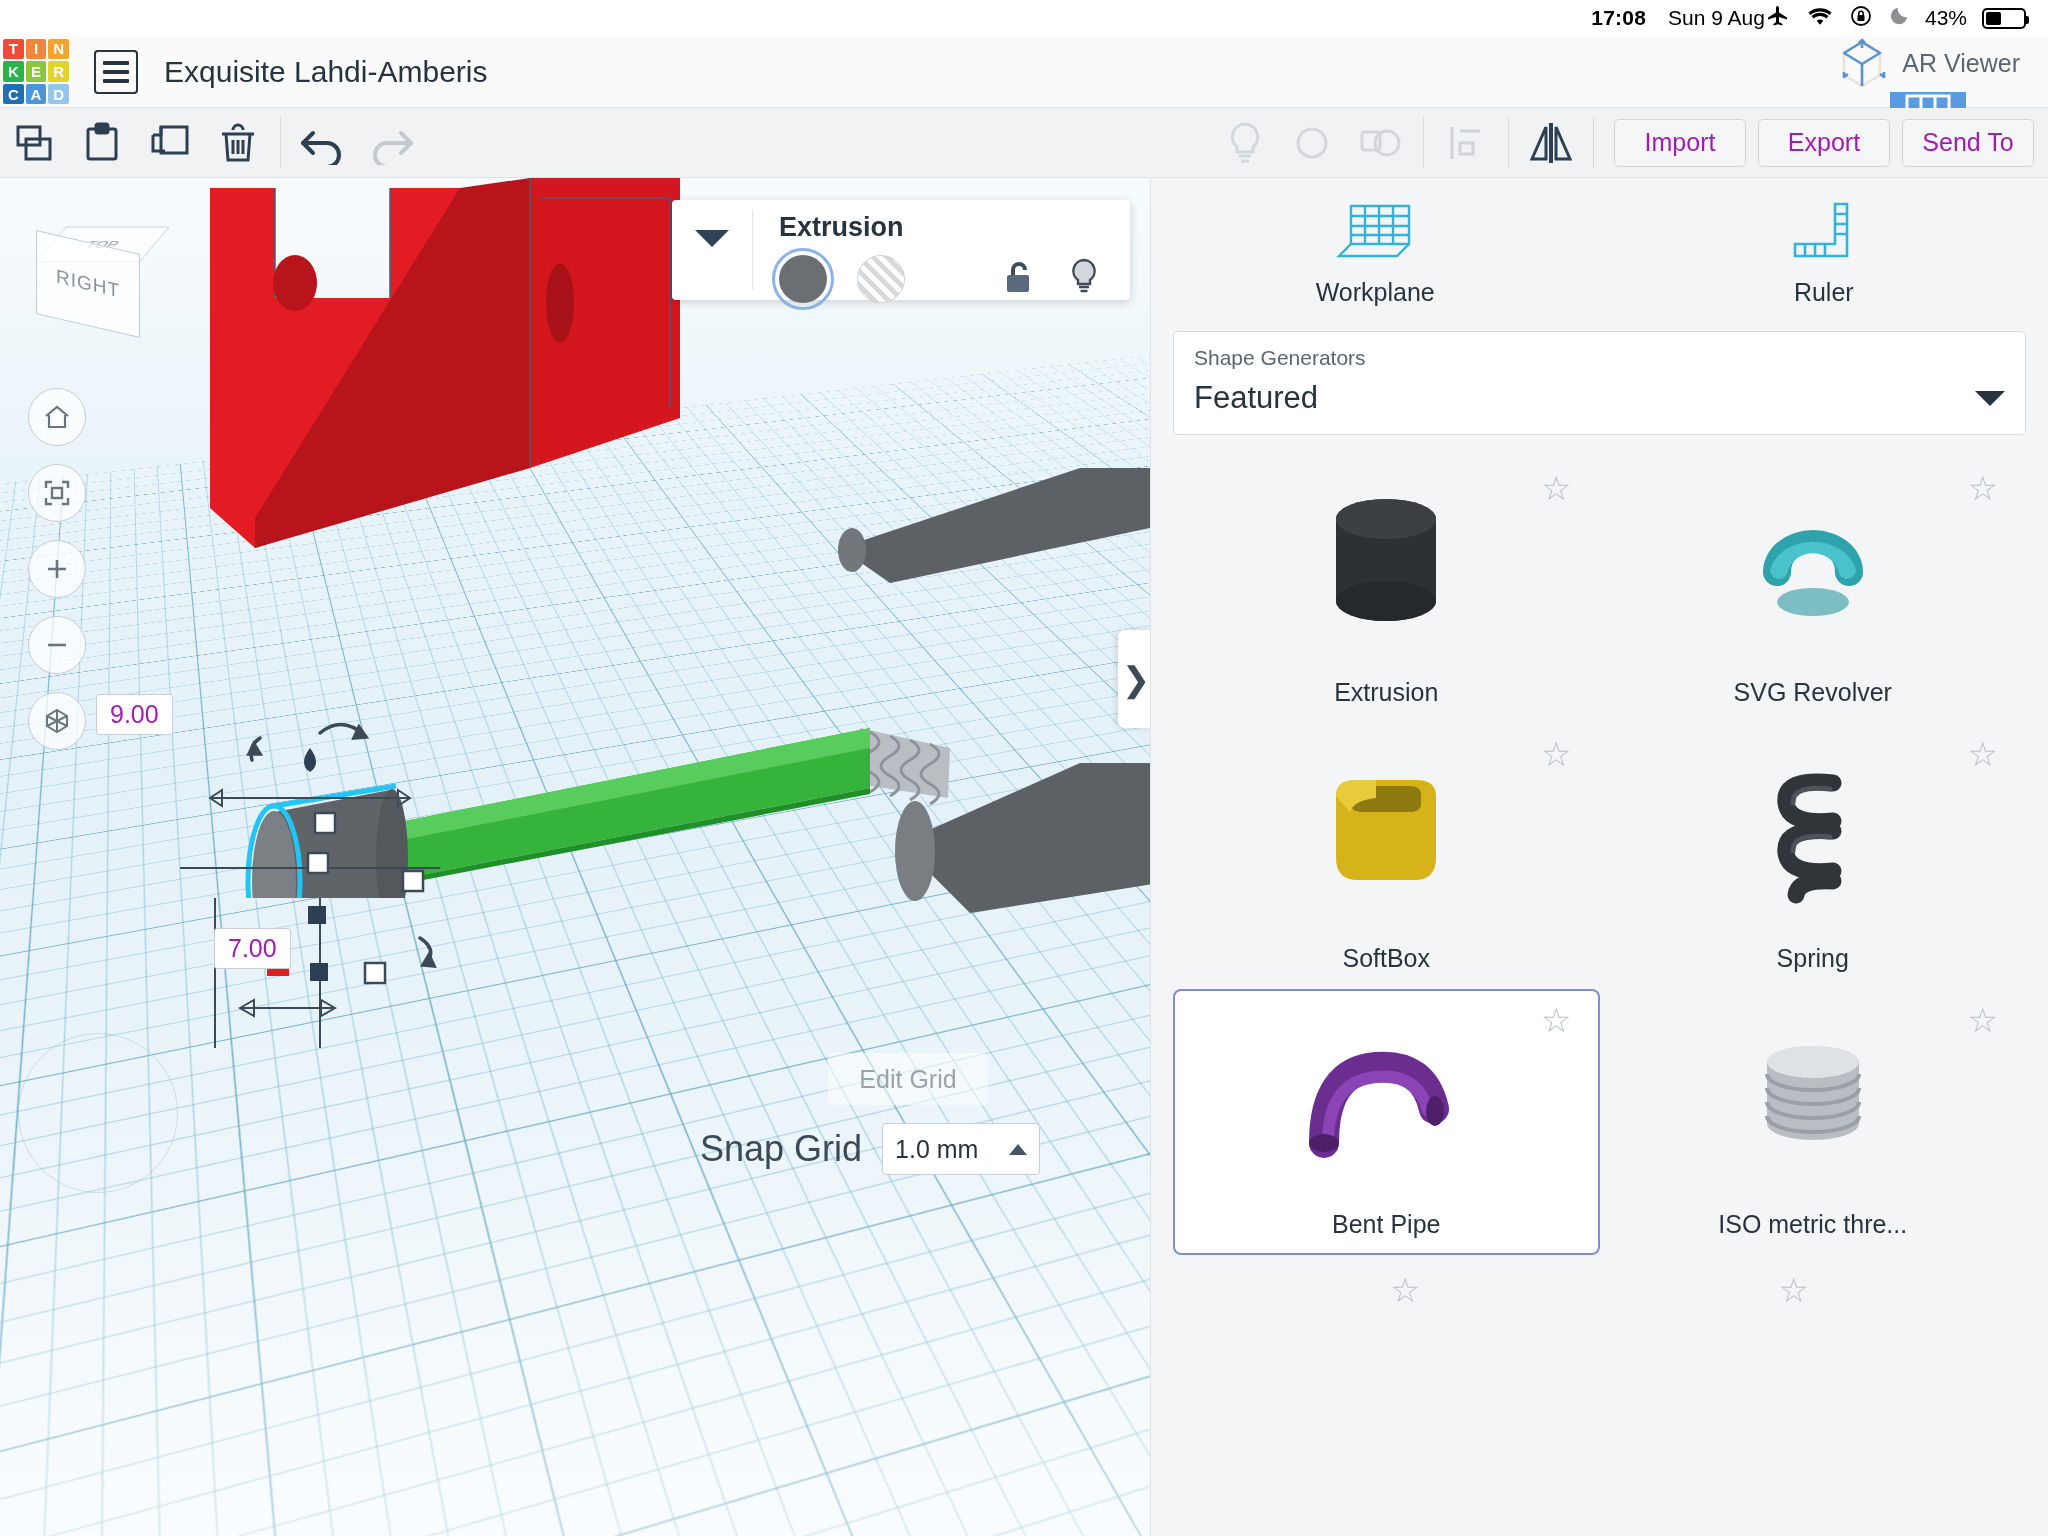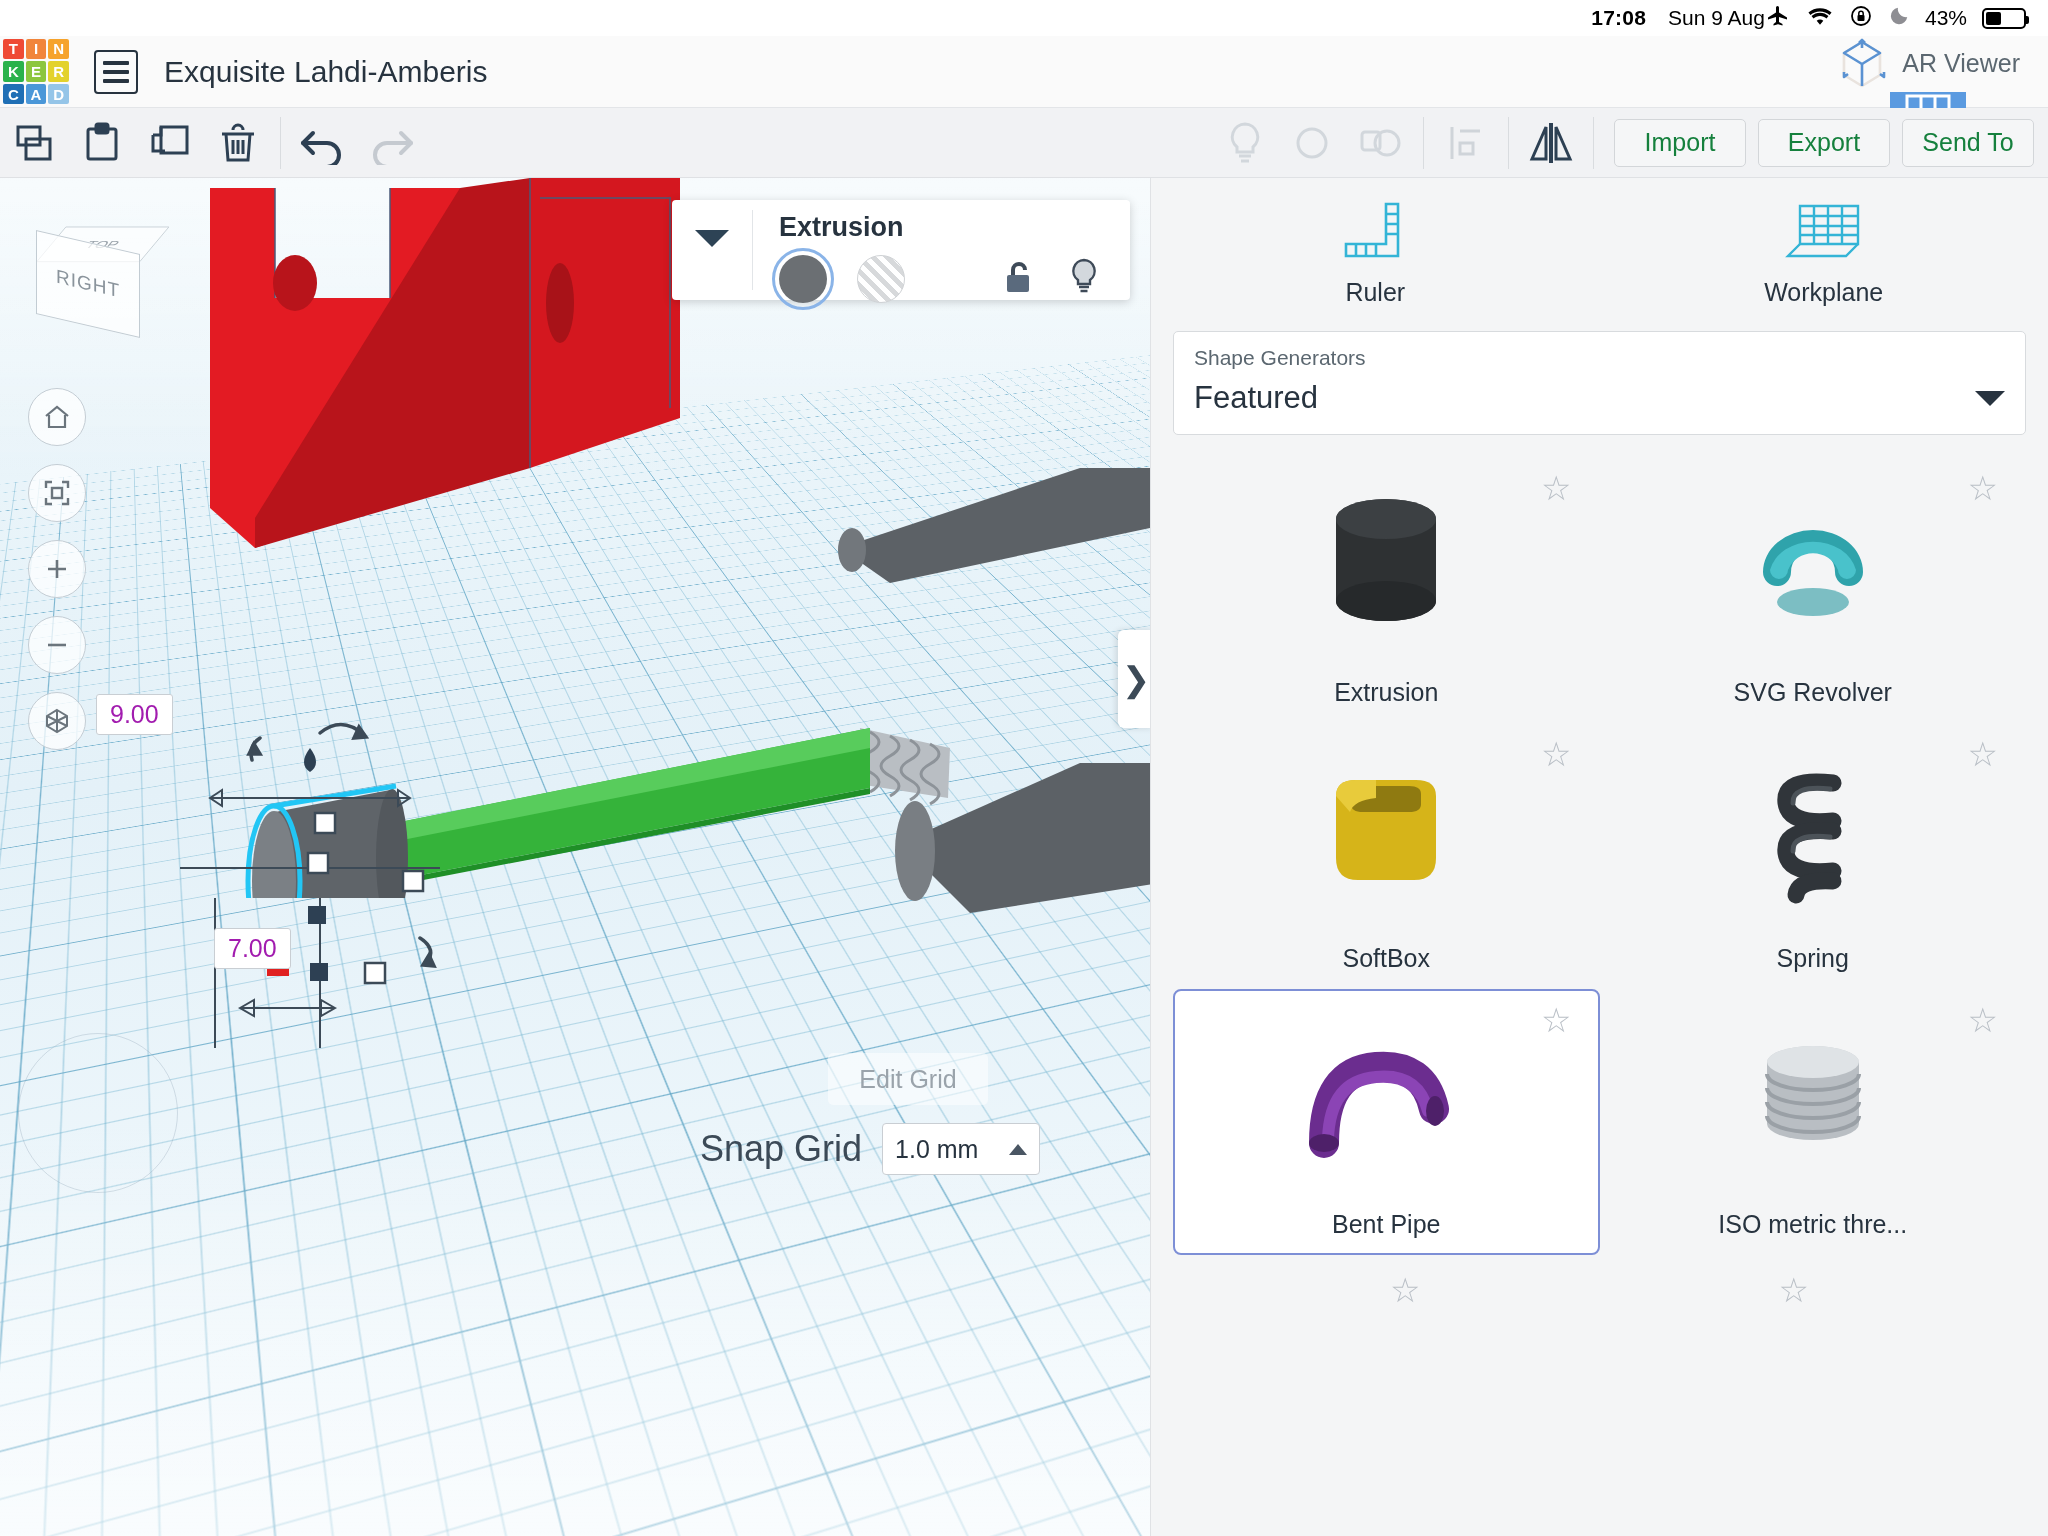--- a/index.html
+++ b/index.html
@@ -86,21 +86,21 @@
   }
   .tb-group { display: flex; align-items: center; height: 70px; }
   .tb-btn { width: 68px; height: 70px; display: flex; align-items: center; justify-content: center; }
   .tb-div { width: 1px; height: 52px; background: #d9dcdf; margin: 0 8px; }
   .tb-spacer { flex: 1; }
   .tb-actions { display: flex; align-items: center; gap: 0; padding-right: 14px; }
   .action-btn {
     height: 48px; min-width: 132px; padding: 0 18px; margin-left: 12px;
     background: #f5f6f7; border: 1px solid #d3d6d9; border-radius: 5px;
     display: flex; align-items: center; justify-content: center;
-    font-size: 25px; color: #15803d;
+    font-size: 25px; color: #a21caf;
   }
 
   
   .canvas {
     position: absolute; top: 178px; left: 0; width: 1150px; height: 1358px;
     overflow: hidden;
     background:
       linear-gradient(to bottom, #eef7fb 0%, #e4f1f8 45%, #f4fafd 100%);
   }
   .grid-plane {
@@ -651,40 +651,40 @@
         <span>1.0 mm</span>
         <span class="caret-up"></span>
       </div>
     </div>
   </div>
 
   <div class="rightpanel">
     <div class="rp-top">
       <div class="rp-tool">
         <span>
-          <svg width="70" height="62" viewBox="0 0 70 62">
-              <g fill="none" stroke="#33b4d6" stroke-width="2.6">
-            <path d="M46 4h12v52H6V44h40z"></path>
-                <path d="M46 14h12M46 24h12M46 34h12M16 44v12M26 44v12M36 44v12"></path>
-              </g>
-            </svg>
-        </span>
-        <span class="rp-tool-label">Ruler</span>
-      </div>
-      <div class="rp-tool">
-        <span>
           <svg width="80" height="62" viewBox="0 0 80 62">
               <g fill="none" stroke="#33b4d6" stroke-width="2.4">
             <path d="M16 6h58v38H16z"></path>
                 <path d="M30 6v38M44 6v38M58 6v38M16 16h58M16 26h58M16 35h58"></path>
             <path d="M16 44 4 56h58l12-12" stroke="#33b4d6"></path>
               </g>
             </svg>
         </span>
         <span class="rp-tool-label">Workplane</span>
+      </div>
+      <div class="rp-tool">
+        <span>
+          <svg width="70" height="62" viewBox="0 0 70 62">
+              <g fill="none" stroke="#33b4d6" stroke-width="2.6">
+            <path d="M46 4h12v52H6V44h40z"></path>
+                <path d="M46 14h12M46 24h12M46 34h12M16 44v12M26 44v12M36 44v12"></path>
+              </g>
+            </svg>
+        </span>
+        <span class="rp-tool-label">Ruler</span>
       </div>
     </div>
 
     <div class="shape-gen-box">
       <div class="sg-label">Shape Generators</div>
       <div class="sg-select">
         <span class="sg-value">Featured</span>
         <span class="tri-down-sm"></span>
       </div>
     </div>

